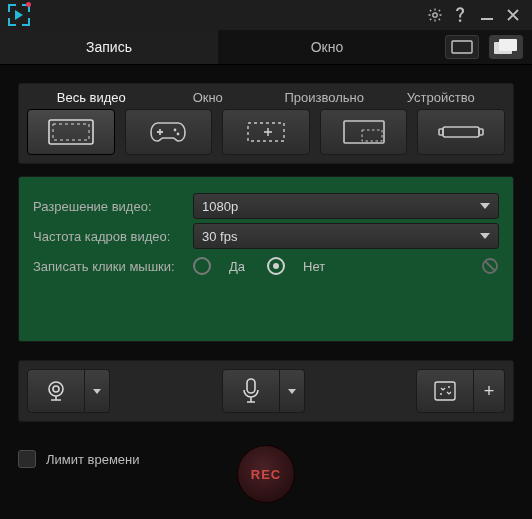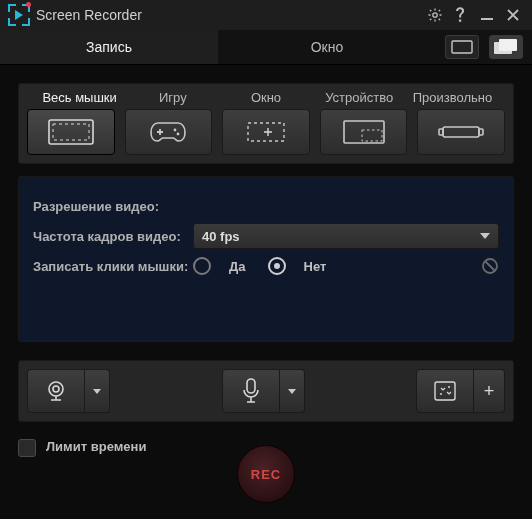--- a/index.html
+++ b/index.html
@@ -132,26 +132,25 @@
   }
   .mode-btn.active {
     background: linear-gradient(#484848, #323232);
     border-color: #000;
   }
   .mode-btn svg { display: block; }
 
   
   .settings-panel {
     margin: 12px 18px 0 18px;
-    background: #0f172a;
+    background: #14532d;
     border: 1px solid #1a1a1a;
     border-radius: 3px;
     padding: 14px 14px 14px 14px;
     min-height: 136px;
-    font-weight: bold;
   }
   .row {
     display: flex;
     align-items: center;
     height: 30px;
   }
   .row-label {
     width: 160px;
     color: #b0b0b0;
     font-size: 13px;
@@ -226,24 +225,24 @@
   .src-btn.add   { width: 30px; border-left: none; border-radius: 0 4px 4px 0; font-size: 18px; }
   .src-btn .caret {
     width: 0; height: 0;
     border-left: 4px solid transparent;
     border-right: 4px solid transparent;
     border-top: 5px solid #c8c8c8;
   }
 
   
   .bottom {
-    margin: 17px 18px 0 18px;
-    display: flex;
+    margin: 28px 18px 0 18px;
+    display: flex;
+    align-items: center;
     gap: 10px;
-    font-weight: bold;
   }
   .checkbox {
     width: 16px; height: 16px;
     border: 1px solid #4a4a4a;
     border-radius: 3px;
     background: #2a2a2a;
     cursor: pointer;
   }
   .limit-label { color: #bcbcbc; }
   .rec-wrap {
@@ -270,21 +269,20 @@
 
 <div class="titlebar">
   <div class="app-icon">
     <div class="bracket tl"></div>
       <div class="bracket tr"></div>
     <div class="bracket bl"></div>
       <div class="bracket br"></div>
     <div class="play"></div>
       <div class="dot"></div>
   </div>
-  <span class="app-title">Screen Recorder</span>
   <div class="title-spacer"></div>
   <div class="title-btn">
     <svg width="16" height="16" viewBox="0 0 16 16" fill="none" stroke="#bdbdbd" stroke-width="1.3">
       <circle cx="8" cy="8" r="2.2"></circle>
       <path d="M8 1.5v2M8 12.5v2M2.9 2.9l1.4 1.4M11.7 11.7l1.4 1.4M1.5 8h2M12.5 8h2M2.9 13.1l1.4-1.4M11.7 4.3l1.4-1.4"></path>
     </svg>
   </div>
   <div class="title-btn">
     <svg width="14" height="16" viewBox="0 0 10 14" fill="#bdbdbd">
       <path d="M3.4 9.2h1.7V8c0-.8.3-1.2 1.2-2 .9-.8 1.4-1.6 1.4-2.7C7.7 1.4 6.3.3 4.3.3 2.2.3.8 1.6.6 3.5h1.9C2.6 2.6 3.3 2 4.2 2c1 0 1.6.6 1.6 1.5 0 .7-.3 1.2-1.1 1.9-1 .9-1.3 1.5-1.3 2.6v1.2zM3.2 13h2v-2h-2v2z"></path>
@@ -319,25 +317,24 @@
       <svg width="24" height="16" viewBox="0 0 24 16" fill="#dcdcdc">
           <rect x="0" y="3" width="18" height="12" rx="1"></rect>
           <rect x="5" y="0" width="18" height="12" rx="1" fill="#f0f0f0"></rect>
         </svg>
     </div>
   </div>
 </div>
 
 <div class="mode-panel">
   <div class="mode-labels">
-    <span class="active">Весь мышки</span>
-    <span>Игру</span>
+    <span class="active">Весь видео</span>
     <span>Окно</span>
+    <span>Произвольно</span>
     <span>Устройство</span>
-    <span>Произвольно</span>
   </div>
   <div class="mode-buttons">
 
     <div class="mode-btn active">
       <svg width="56" height="32" viewBox="0 0 56 32" fill="none" stroke="#d8d8d8" stroke-width="1.6">
         <rect x="6" y="4" width="44" height="24" rx="2"></rect>
         <rect x="10" y="8" width="36" height="16" stroke-dasharray="3 3" stroke-width="1"></rect>
       </svg>
     </div>
 
@@ -372,26 +369,30 @@
       </svg>
     </div>
 
   </div>
 </div>
 
 <div class="settings-panel">
 
   <div class="row">
     <span class="row-label">Разрешение видео:</span>
+    <div class="select">
+      <span>1080p</span>
+      <span class="caret"></span>
+    </div>
   </div>
 
   <div class="row">
     <span class="row-label">Частота кадров видео:</span>
     <div class="select">
-      <span>40 fps</span>
+      <span>30 fps</span>
       <span class="caret"></span>
     </div>
   </div>
 
   <div class="row">
     <span class="row-label">Записать клики мышки:</span>
     <div class="radio-group">
       <div class="radio">
         <span class="radio-dot"></span>
         <span class="radio-label">Да</span>

